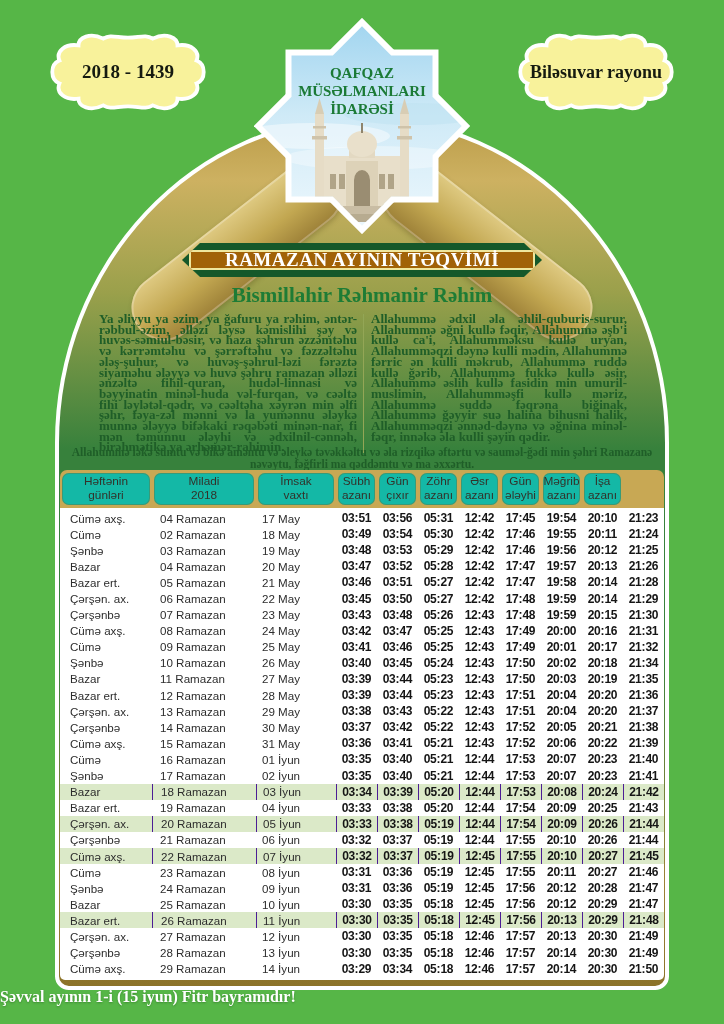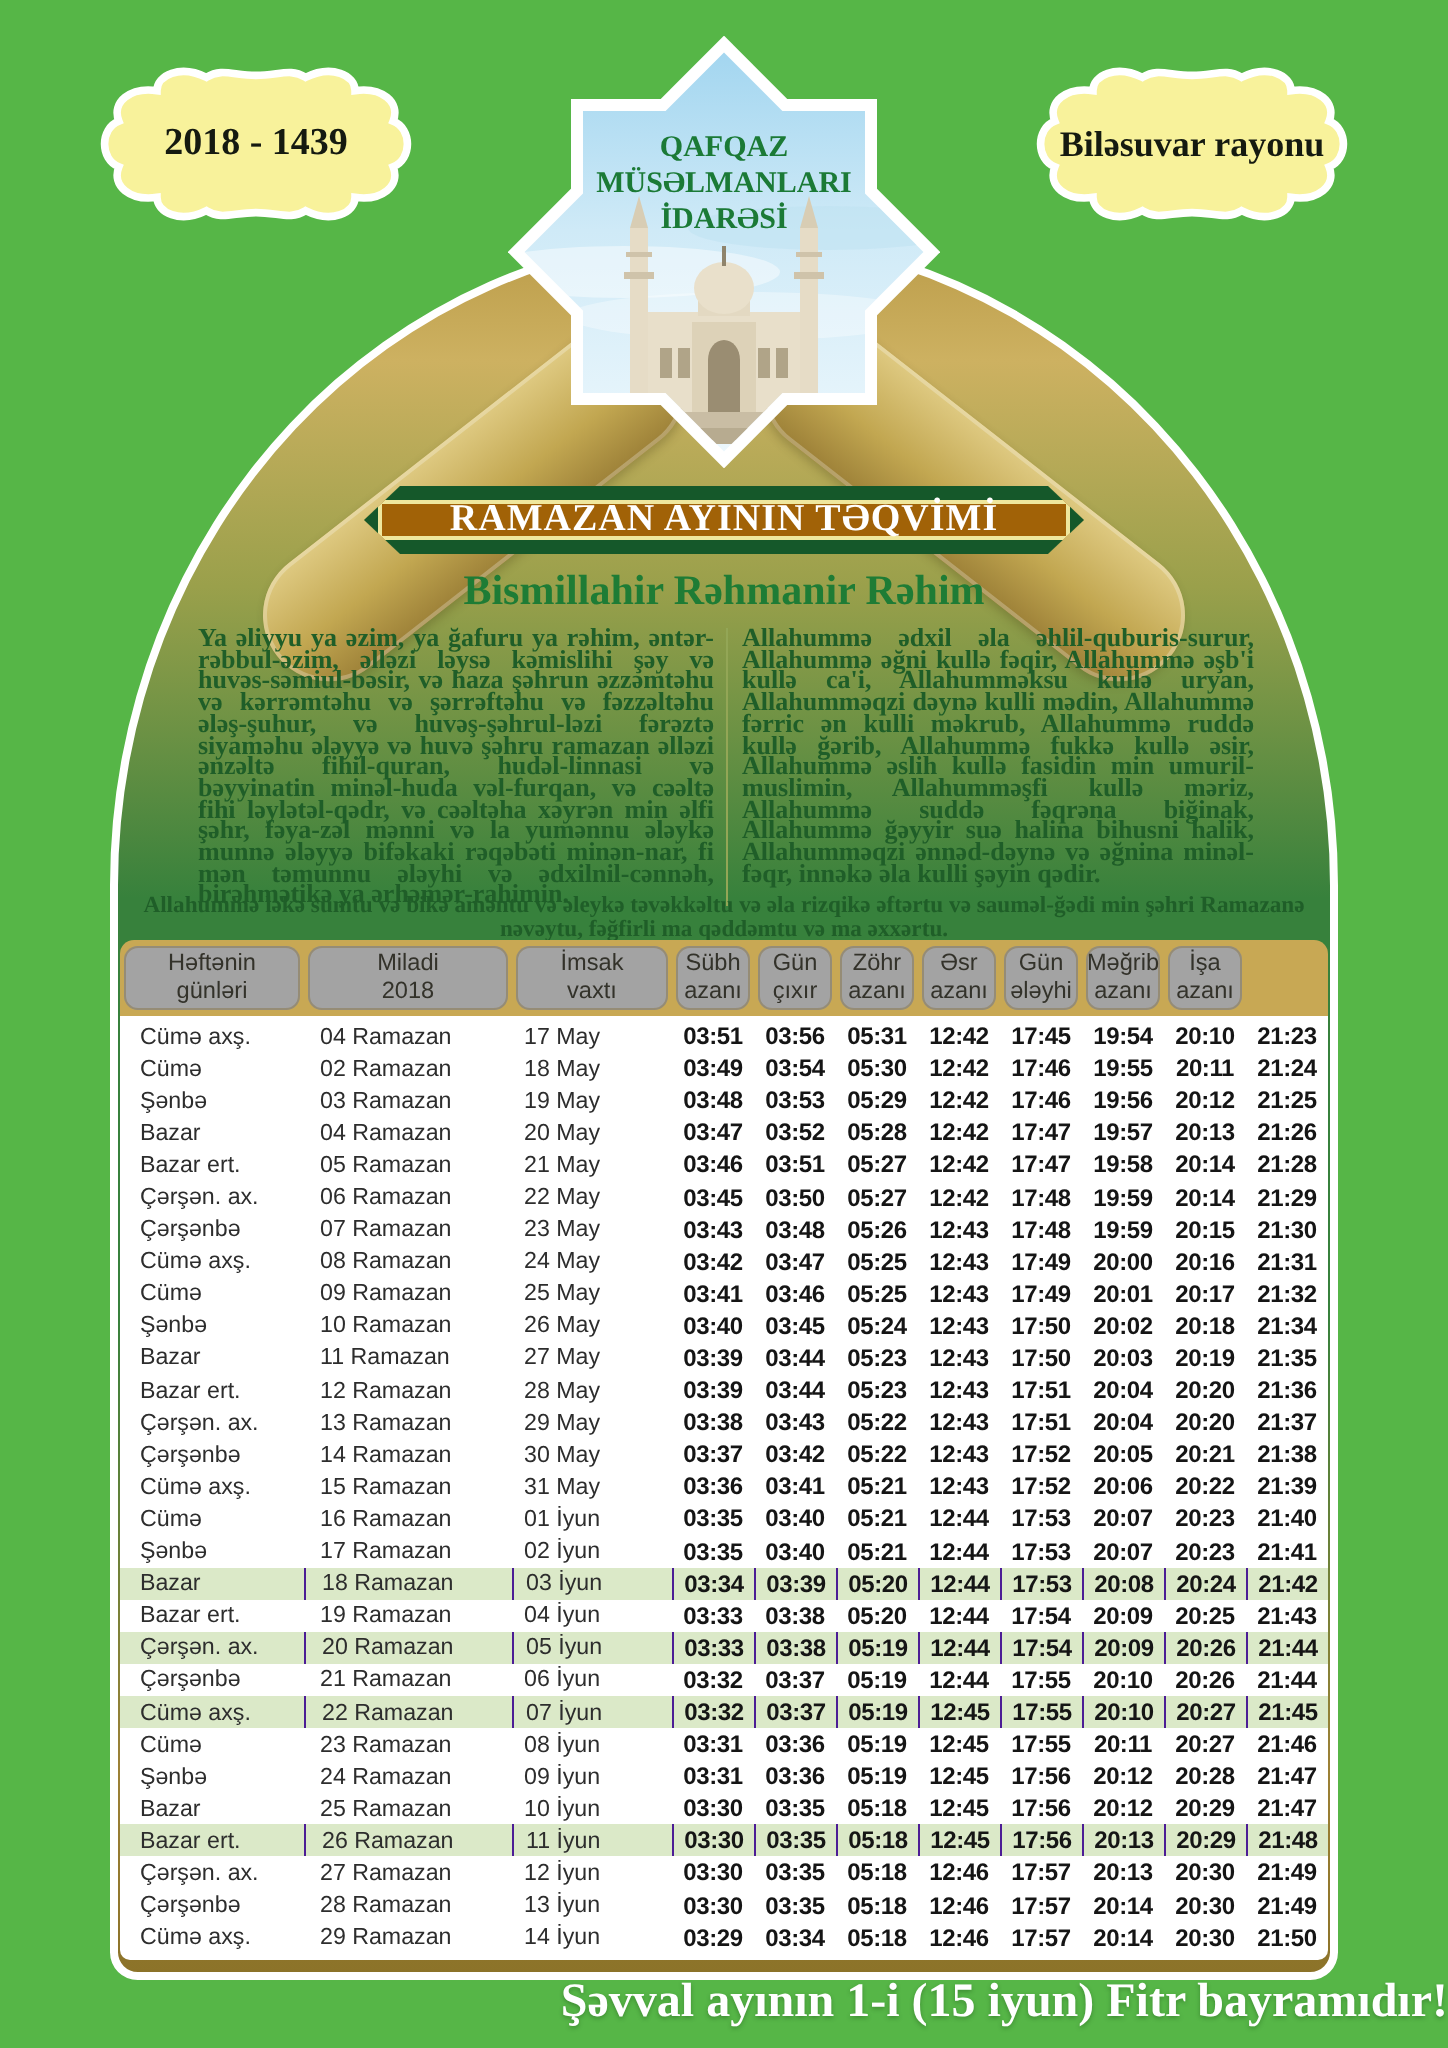--- a/index.html
+++ b/index.html
@@ -54,38 +54,38 @@
   .dua-col.right{padding-left:7px;border-left:1px solid #93a656;}
   .dua-center{position:absolute;left:68px;top:447px;width:588px;z-index:4;text-align:center;
        font-family:"Liberation Serif",serif;font-weight:bold;font-size:11.6px;line-height:11.5px;
        color:#1f5e28;}
 
   
   .table{position:absolute;left:60px;top:470px;width:604px;z-index:4;
        --cols:92px 104px 80px repeat(8,1fr);}
   .thead{height:38px;background:#c8a854;border-radius:7px 7px 0 0;
        display:grid;grid-template-columns:var(--cols);}
-  .th{margin:3px 2px;background:#a3a3a3;border-radius:7px;
+  .th{margin:3px 2px;background:#14b8a6;border-radius:7px;
        display:flex;flex-direction:column;align-items:center;justify-content:center;
        font-size:11.8px;line-height:1.18;color:#33322a;
        box-shadow:inset 0 0 0 1px rgba(122,96,34,.35);}
   .tbody{background:#ffffff;border-radius:0 0 5px 5px;padding:2px 0 3px 0;}
   .tr{display:grid;grid-template-columns:var(--cols);height:16.1px;align-items:center;}
   .td{font-size:11.6px;color:#2d2d2d;white-space:nowrap;height:100%;
        display:flex;align-items:center;}
   .td.day{padding-left:10px;}
   .td.hicri{padding-left:8px;}
   .td.miladi{padding-left:6px;}
   .td.time{font-weight:bold;font-size:12px;color:#151515;justify-content:center;
        letter-spacing:-.2px;}
   .tr.hl .td{background:#dbe9c8;border-left:1px solid #4c1d95;}
   .tr.hl .td:first-child{border-left:none;}
 
-  .footer{position:absolute;left:0;right:0;top:988px;z-index:4;text-align:right;
-       font-family:"Liberation Serif",serif;font-weight:bold;font-size:24px;color:#ffffff;
+  .footer{position:absolute;left:0;right:0;top:988px;z-index:4;text-align:left;
+       font-family:"Liberation Serif",serif;font-weight:bold;font-size:16px;color:#ffffff;
        text-shadow:0 1px 2px rgba(20,60,15,.35);}
 </style>
 </head>
 <body>
 
 <div class="panel">
   <div class="panel-inner"></div>
 </div>
 
 <div class="wing" id="wing-left"></div>

